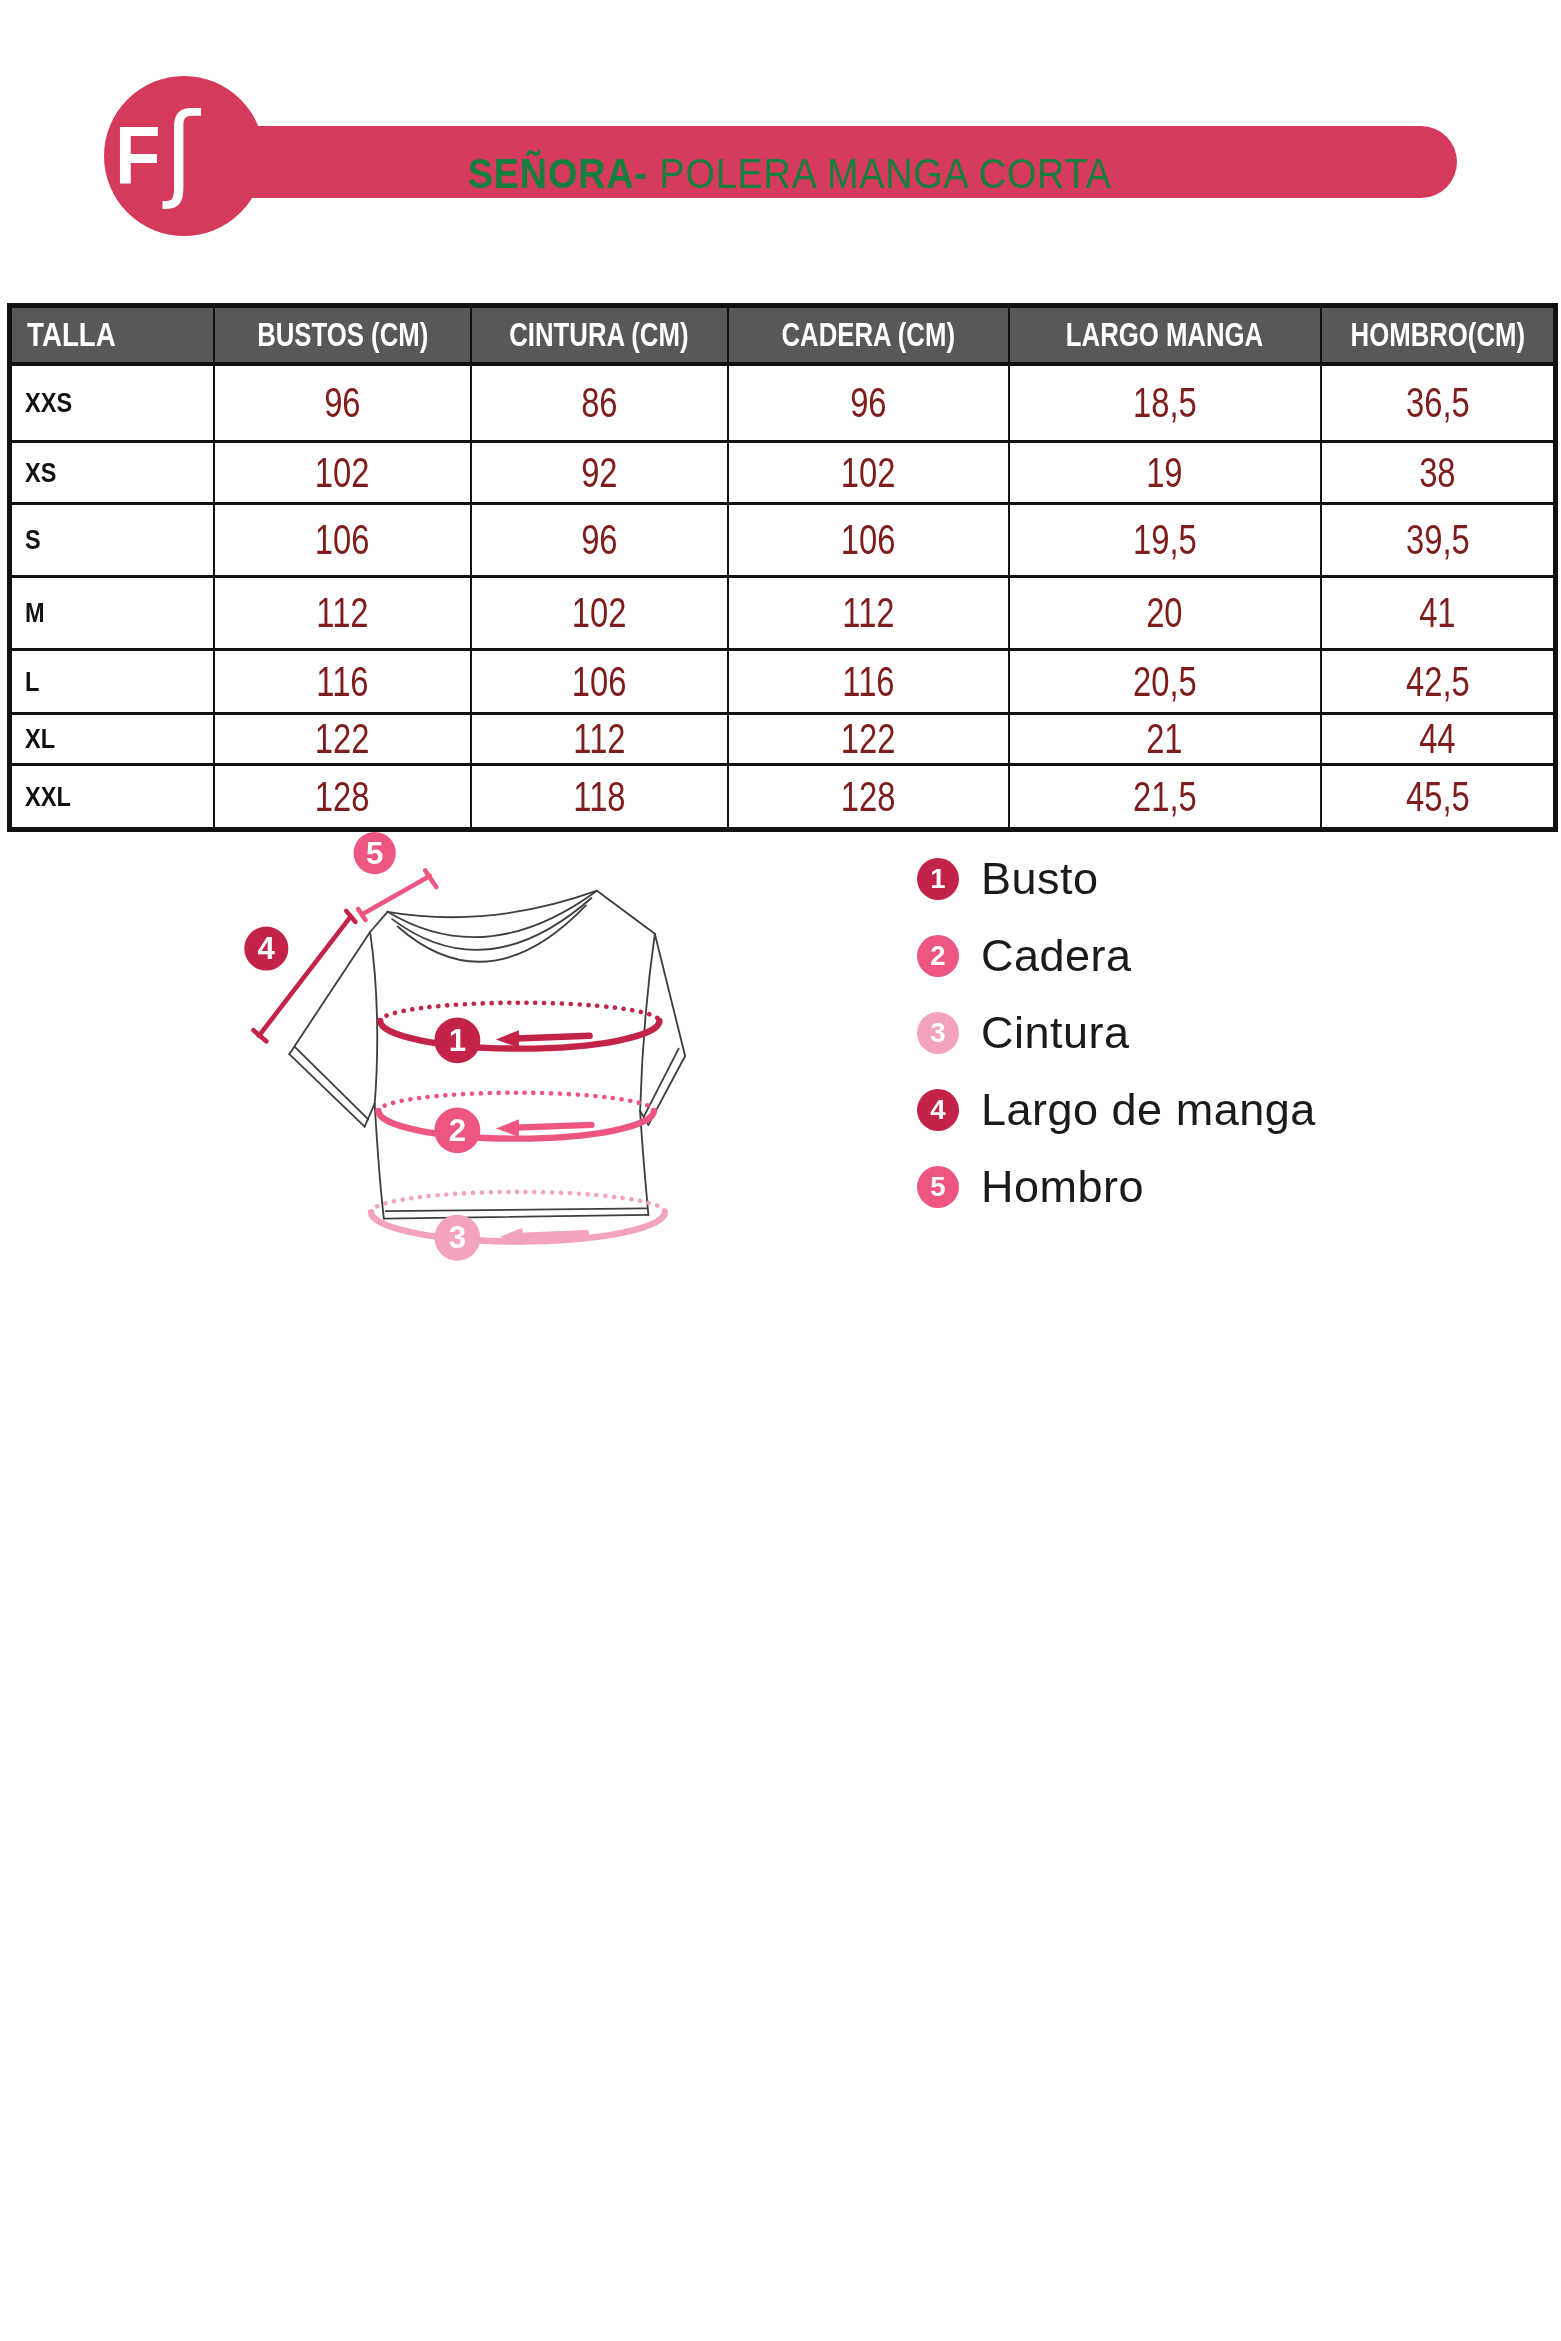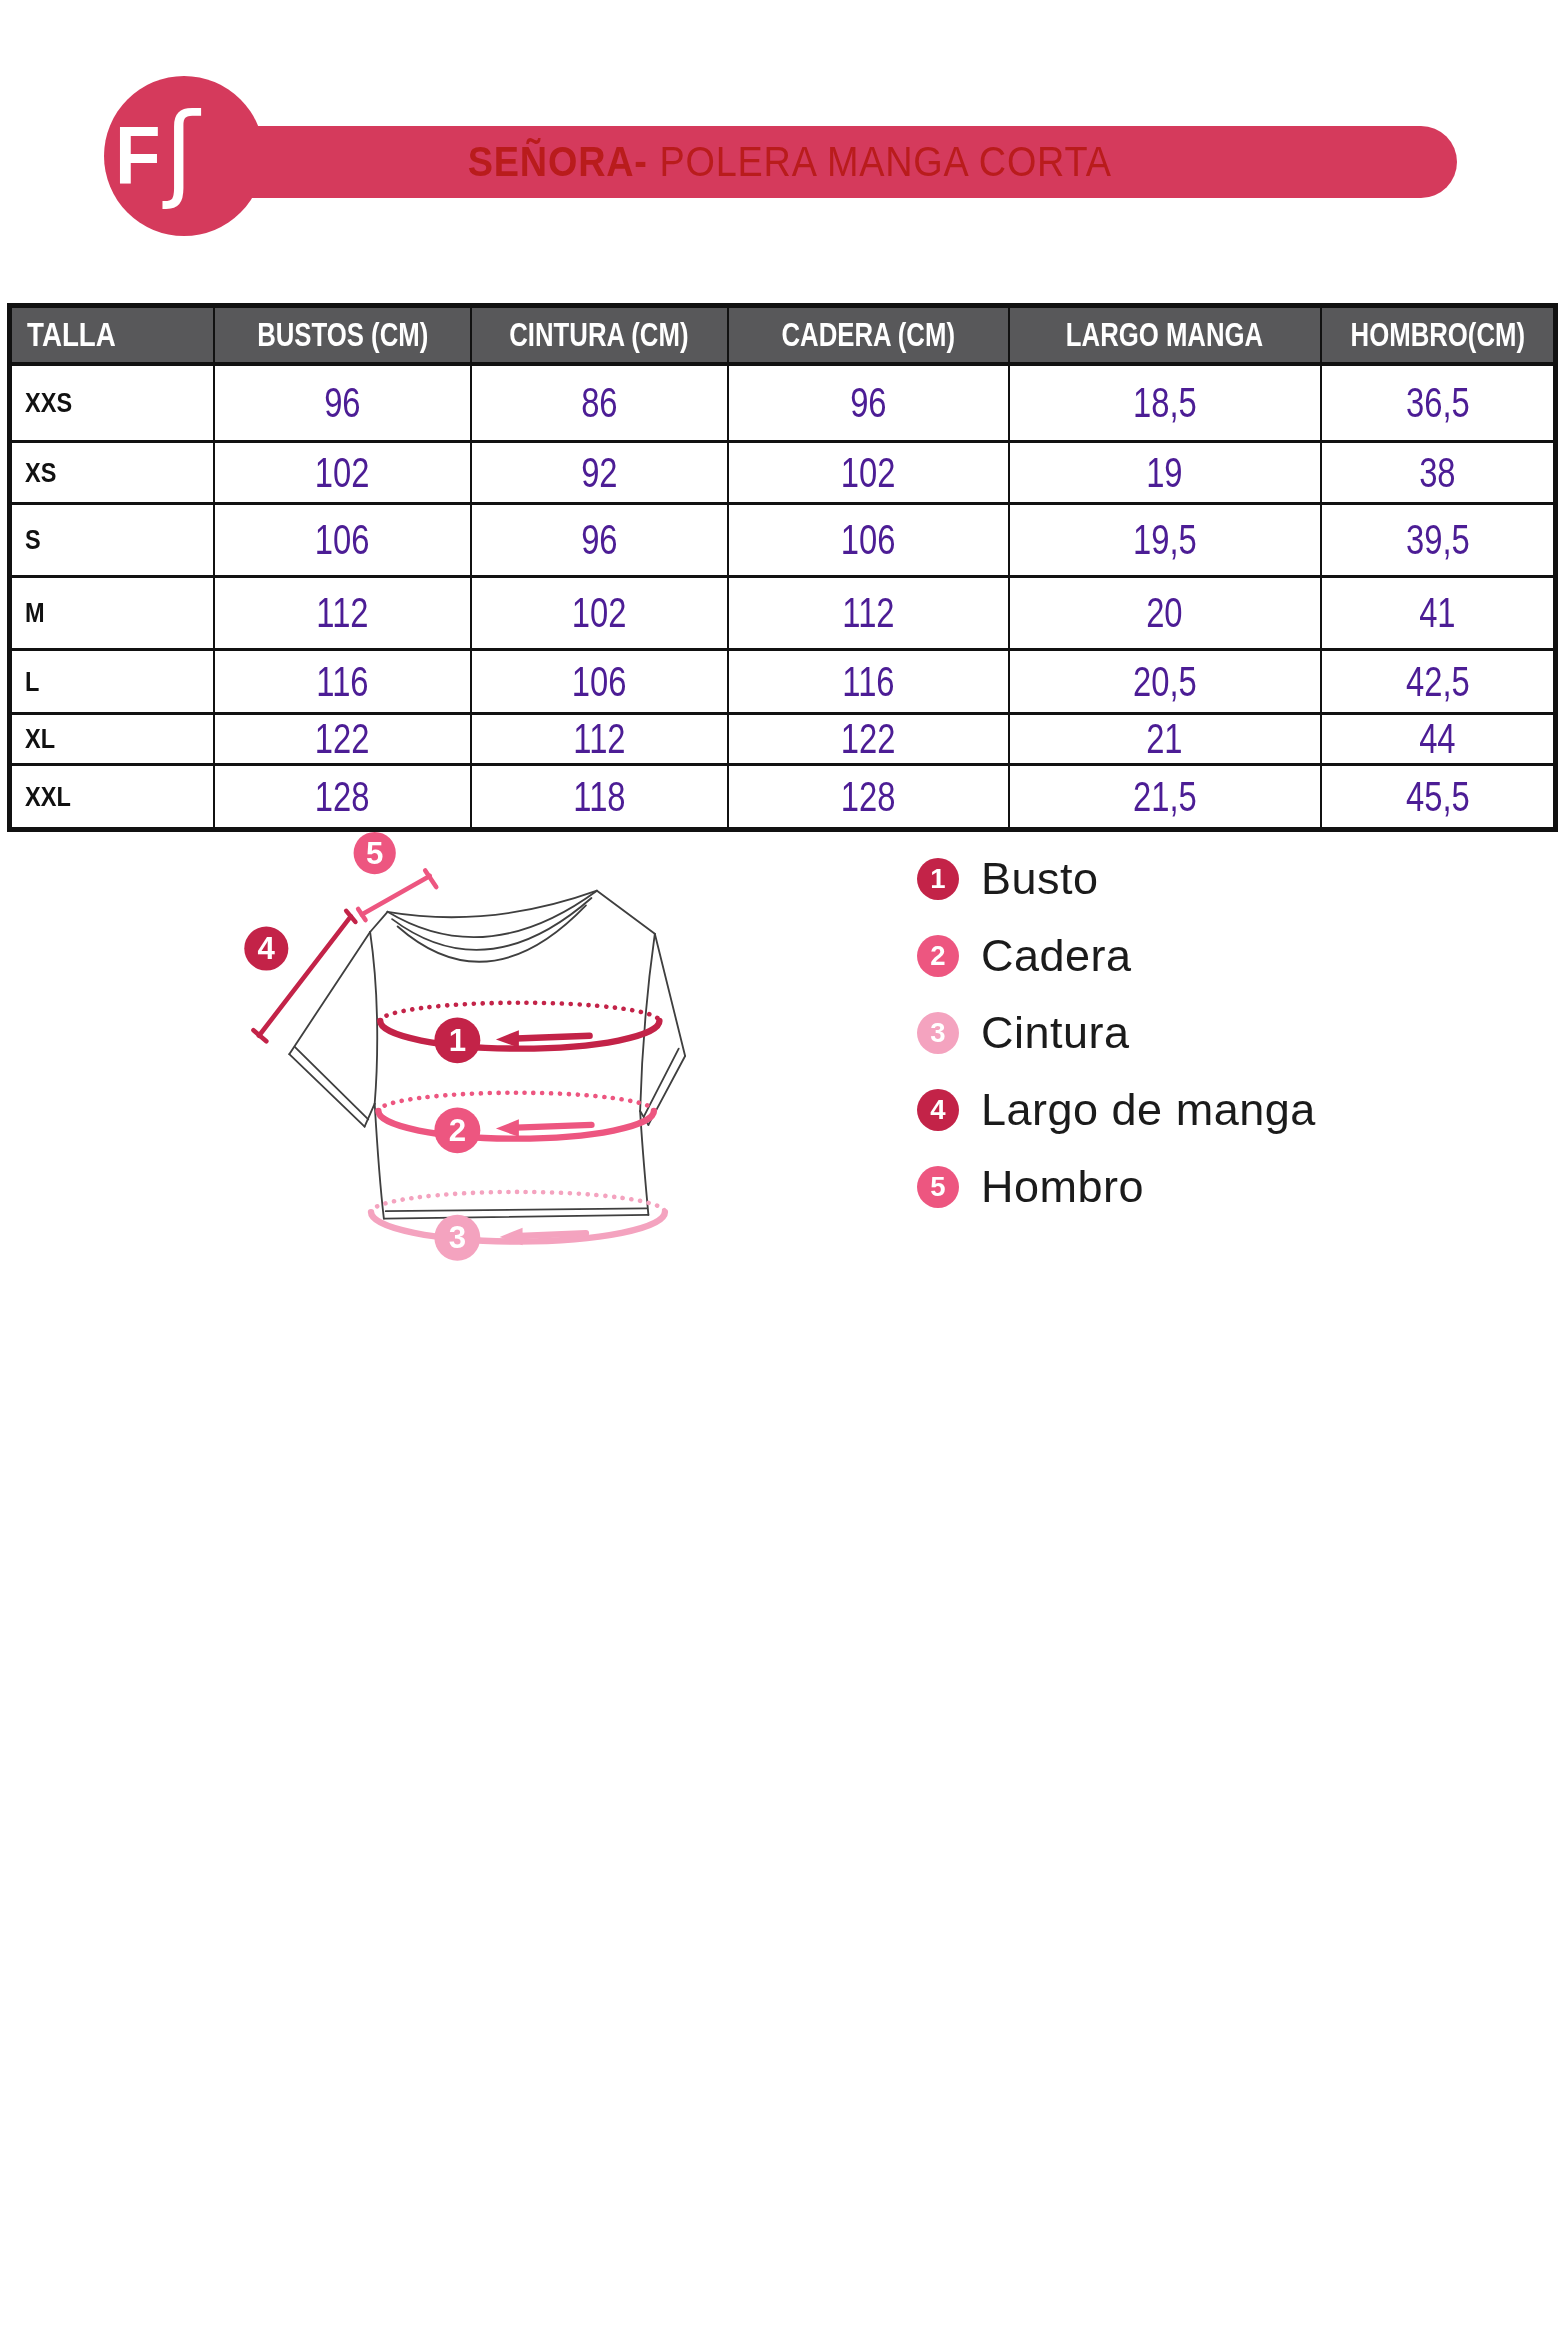--- a/index.html
+++ b/index.html
@@ -9,35 +9,35 @@
   
   .logo-circle{position:absolute;left:104px;top:76px;width:160px;height:160px;border-radius:50%;
                background:var(--accent);display:flex;align-items:center;justify-content:center;}
   .logo-letters{display:flex;align-items:center;color:#fff;line-height:1;}
   .logo-f,.logo-p{font-size:81px;font-weight:bold;transform:scaleX(0.92);}
   .logo-s{font-size:103px;font-weight:normal;margin:0 1.8px 9.2px 1.8px;
           font-family:"DejaVu Sans",sans-serif;}
   .banner-bar{position:absolute;left:200px;top:126px;width:1257px;height:72px;
               background:var(--accent);border-radius:0 36px 36px 0;}
   .banner-title{position:absolute;left:200px;top:126px;width:1179px;height:72px;
-                display:flex;align-items:center;justify-content:center;color:#b91c1c;font-size:42px;}
+                display:flex;align-items:flex-end;justify-content:center;color:#15803d;font-size:42px;}
   .banner-title-inner{display:inline-block;transform:scaleX(0.9);white-space:nowrap;}
   .banner-bold{font-weight:bold;letter-spacing:0.9px;}
   .banner-reg{font-weight:normal;margin-left:13px;letter-spacing:0.9px;}
 
   
   table.size-table{position:absolute;left:7.3px;top:303px;width:1546px;table-layout:fixed;
                    border-collapse:collapse;border:5.5px solid #111;}
   .size-table th,.size-table td{border:2.8px solid #111;padding:0;vertical-align:middle;}
   .size-table thead tr{height:58px;}
   .size-table thead th{background:var(--header_bg);color:#fff;font-size:33px;font-weight:bold;
                        text-align:center;border-bottom-width:4.6px;}
   .size-table thead th:first-child{text-align:left;padding-left:14.7px;}
   .size-table tbody th{text-align:left;padding-left:13px;font-size:28px;font-weight:bold;color:#111;}
-  .size-table tbody td{text-align:center;font-size:42px;font-weight:normal;color:#4c1d95;}
+  .size-table tbody td{text-align:center;font-size:42px;font-weight:normal;color:#7f1d1d;}
   .size-table tbody td,.size-table tbody th{border-top-width:3.7px;border-bottom-width:3.7px;}
   .size-table tbody tr:nth-child(1){height:78px;}
   .size-table tbody tr:nth-child(2){height:62px;}
   .size-table tbody tr:nth-child(3){height:73px;}
   .size-table tbody tr:nth-child(4){height:73px;}
   .size-table tbody tr:nth-child(5){height:64px;}
   .size-table tbody tr:nth-child(6){height:51px;}
   .size-table tbody tr:nth-child(7){height:65px;}
   .cnd{display:inline-block;transform:scaleX(0.78);transform-origin:center;white-space:nowrap;}
   .cnd-left{transform-origin:left;transform:scaleX(0.84);}

